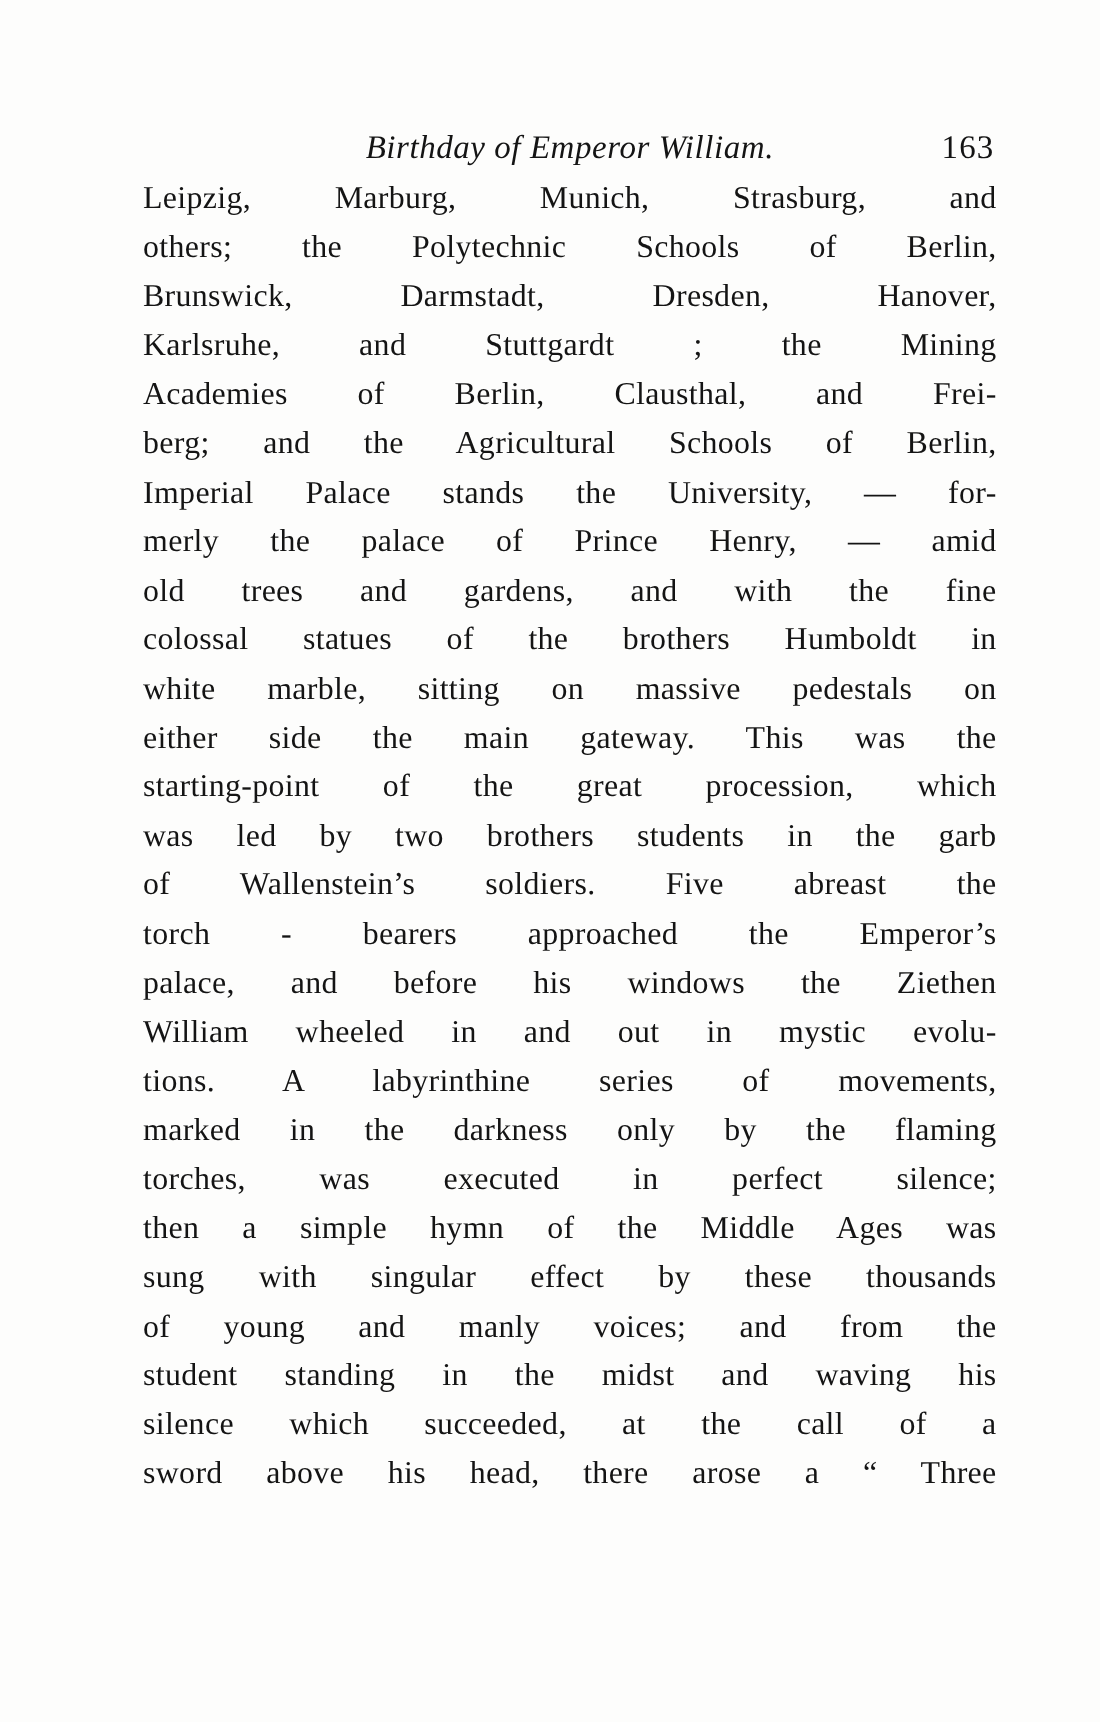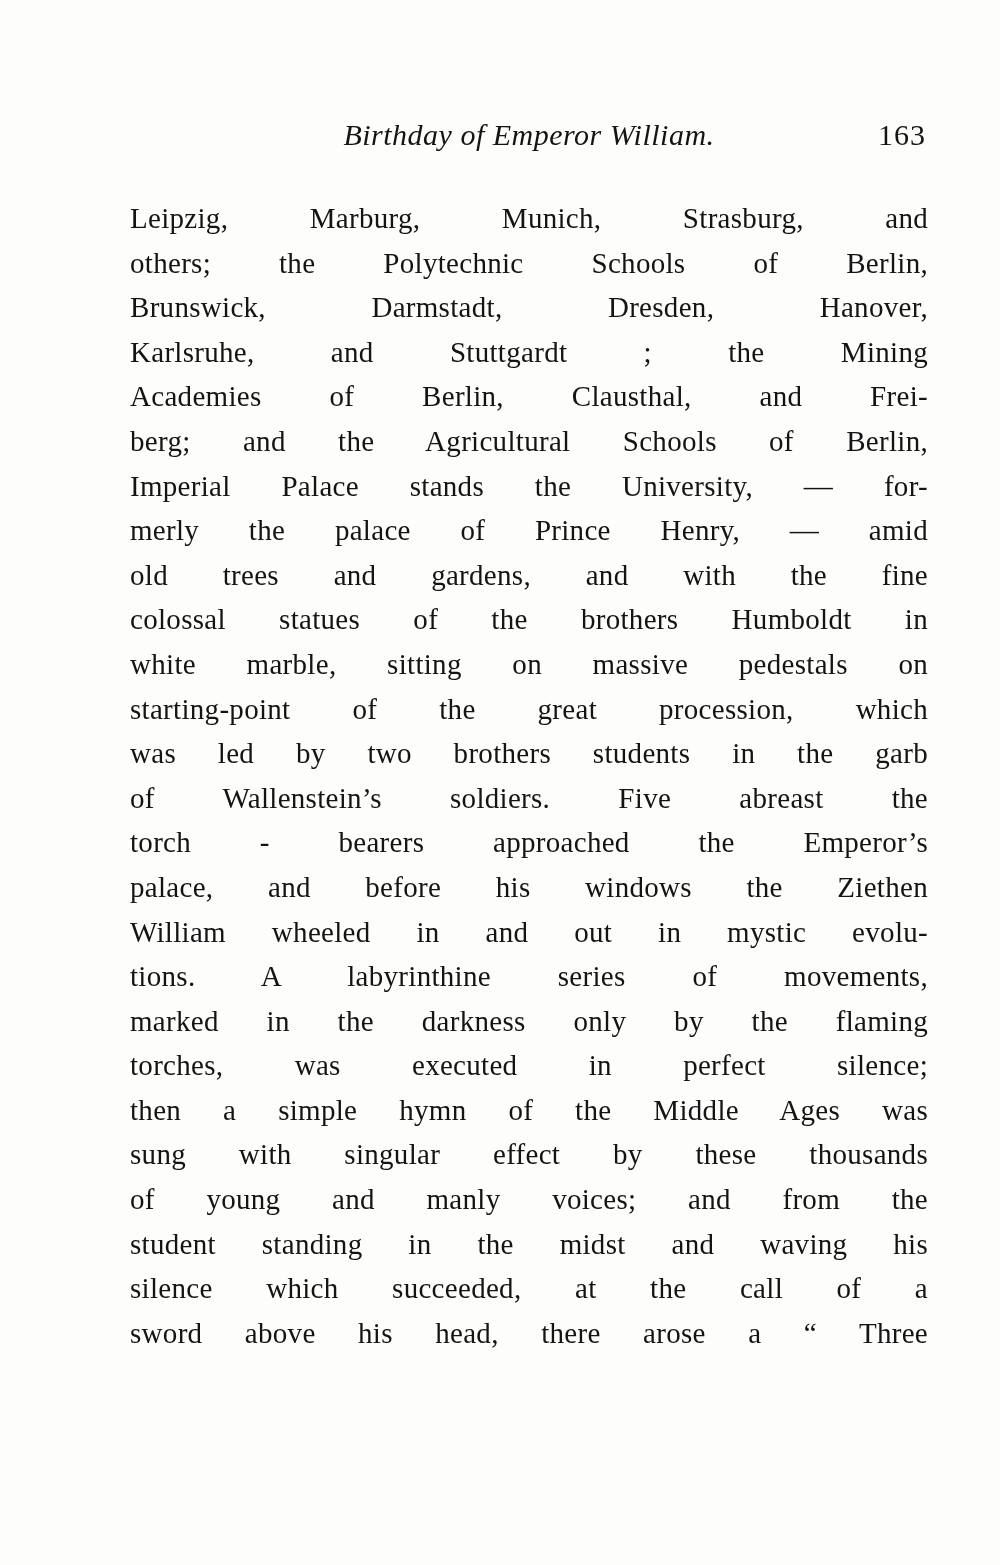--- a/index.html
+++ b/index.html
@@ -12,21 +12,21 @@
     width: 1000px;
     height: 1565px;
     background: #fdfdfc;
     overflow: hidden;
     font-family: "Liberation Serif", serif;
     color: #141414;
     box-sizing: border-box;
   }
   .content {
     box-sizing: border-box;
-    padding: 112px 72px 0 130px;
+    padding: 112px 94px 0 130px;
   }
   .header {
     position: relative;
     height: 46px;
     font-size: 30px;
     line-height: 46px;
   }
   .running-title {
     display: block;
     text-align: center;
@@ -35,21 +35,20 @@
   }
   .page-number {
     position: absolute;
     right: 2px;
     top: 0;
     font-style: normal;
     letter-spacing: 1px;
     text-align: center;
   }
   .body-text {
-    margin-top: 38px;
     font-size: 29px;
   }
   .line {
     height: 44.6px;
     line-height: 44.6px;
     text-align: justify;
     text-align-last: justify;
     -moz-text-align-last: justify;
     white-space: normal;
     letter-spacing: 0.3px;
@@ -69,20 +68,21 @@
         <div class="line">others; the Polytechnic Schools of Berlin,</div>
         <div class="line">Brunswick, Darmstadt, Dresden, Hanover,</div>
         <div class="line">Karlsruhe, and Stuttgardt ; the Mining</div>
         <div class="line">Academies of Berlin, Clausthal, and Frei-</div>
         <div class="line">berg; and the Agricultural Schools of Berlin,</div>
         <div class="line">Imperial Palace stands the University, — for-</div>
         <div class="line">merly the palace of Prince Henry, — amid</div>
         <div class="line">old trees and gardens, and with the fine</div>
         <div class="line">colossal statues of the brothers Humboldt in</div>
         <div class="line">white marble, sitting on massive pedestals on</div>
+        <div class="line">either side the main gateway. This was the</div>
         <div class="line">starting-point of the great procession, which</div>
         <div class="line">was led by two brothers students in the garb</div>
         <div class="line">of Wallenstein’s soldiers. Five abreast the</div>
         <div class="line">torch - bearers approached the Emperor’s</div>
         <div class="line">palace, and before his windows the Ziethen</div>
         <div class="line">William wheeled in and out in mystic evolu-</div>
         <div class="line">tions. A labyrinthine series of movements,</div>
         <div class="line">marked in the darkness only by the flaming</div>
         <div class="line">torches, was executed in perfect silence;</div>
         <div class="line">then a simple hymn of the Middle Ages was</div>

